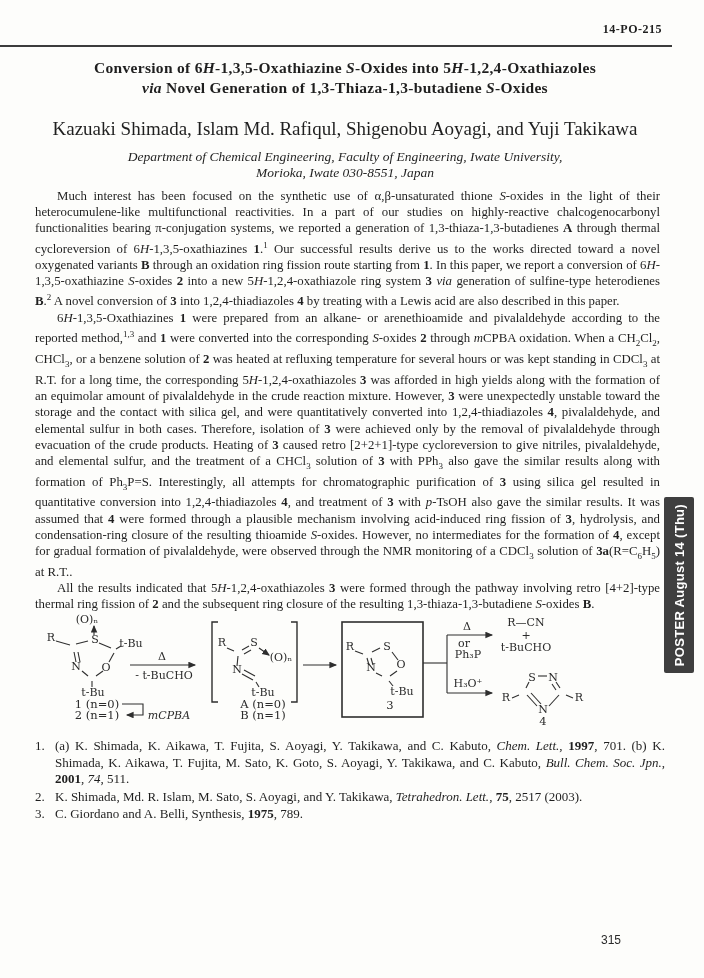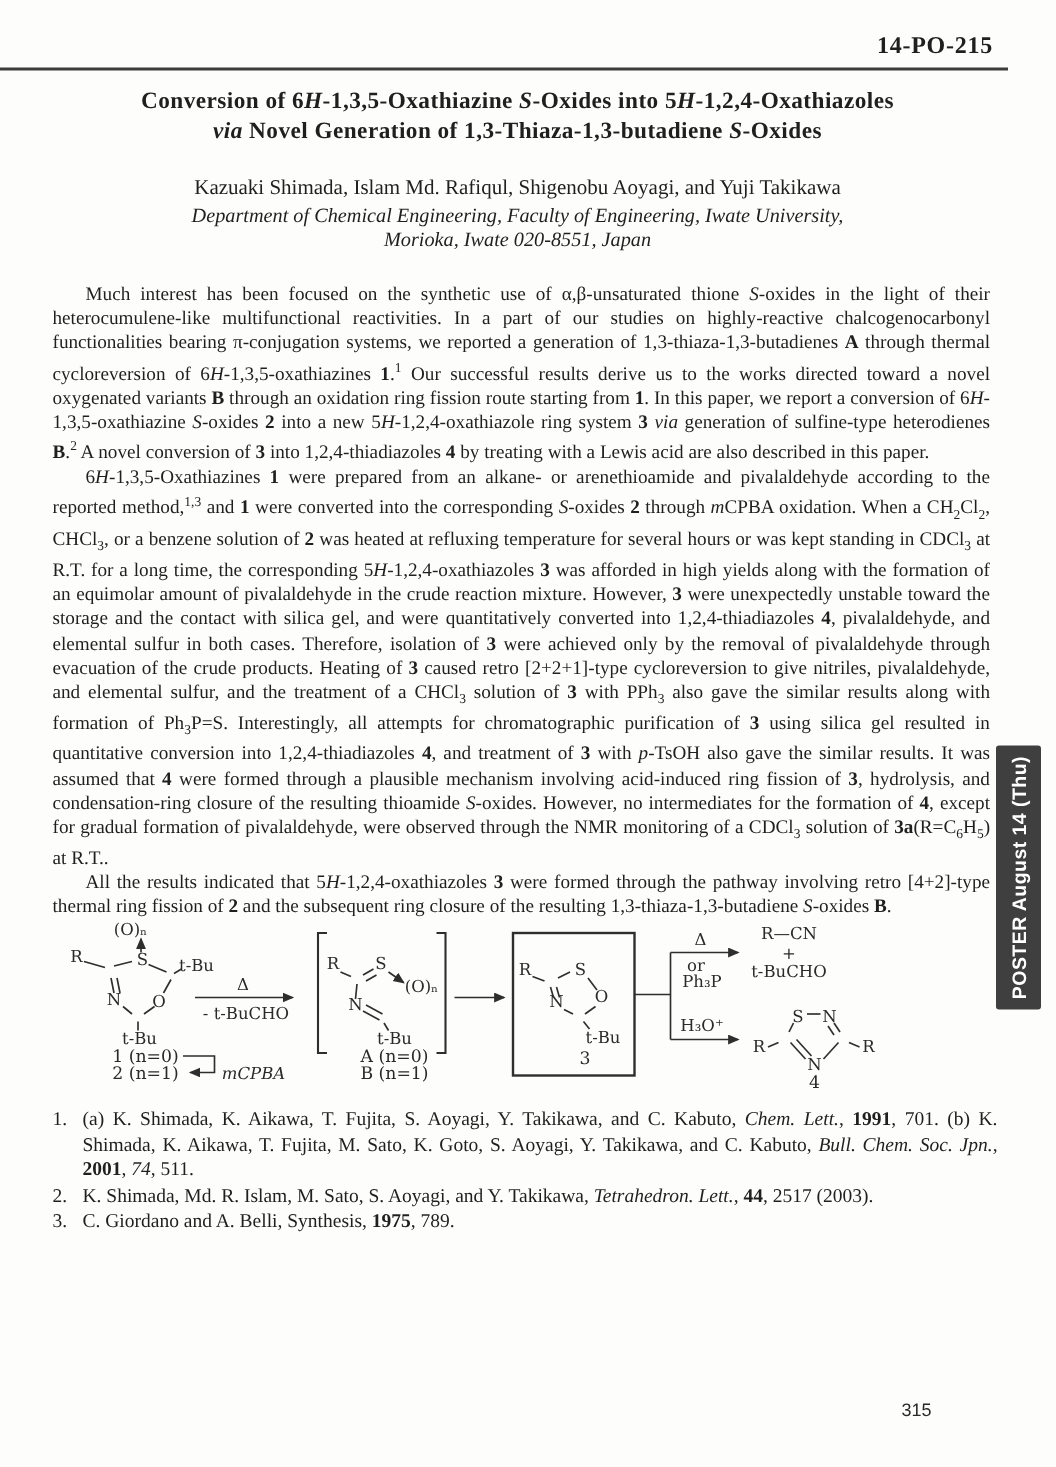--- a/index.html
+++ b/index.html
@@ -1,24 +1,24 @@
 <!DOCTYPE html>
 <html><head>
 <meta charset="utf-8">
 <style>
   html,body{margin:0;padding:0;background:#e8e8e6;}
   .page{position:relative;width:704px;height:978px;background:#fdfdfb;overflow:hidden;
         font-family:"Liberation Serif",serif;color:#1f1f1f;}
   .paper-id{position:absolute;top:22px;left:0;width:662px;text-align:right;
-            font-size:16px;font-weight:bold;letter-spacing:.5px;}
+            font-size:12px;font-weight:bold;letter-spacing:.5px;}
   .header-rule{position:absolute;top:45px;left:0;width:672px;height:2px;background:#3c3c3c;}
   .title{position:absolute;top:58px;left:20px;width:650px;text-align:center;
          font-size:15.5px;font-weight:bold;line-height:20px;letter-spacing:.3px;}
-  .authors{position:absolute;top:118px;left:20px;width:650px;text-align:center;font-size:14px;}
-  .affiliation{position:absolute;top:136px;left:20px;width:650px;text-align:center;
+  .authors{position:absolute;top:118px;left:20px;width:650px;text-align:center;font-size:19px;}
+  .affiliation{position:absolute;top:149px;left:20px;width:650px;text-align:center;
                font-style:italic;font-size:13.5px;line-height:16px;}
   .body-text{position:absolute;top:188px;left:35px;width:625px;height:428px;overflow:hidden;
              font-size:12.8px;line-height:16.2px;text-align:justify;}
   .body-text p{margin:0;text-indent:22px;}
   .scheme{position:absolute;top:610px;left:30px;width:620px;height:132px;}
   .scheme svg{display:block;}
   .scheme text{font-family:"DejaVu Serif","DejaVu Sans",serif;fill:#2a2a2a;}
   .references{position:absolute;top:738px;left:35px;width:630px;font-size:13px;line-height:16.5px;}
   .ref-row{display:flex;margin-bottom:1px;}
   .ref-num{width:20px;flex:0 0 20px;}
@@ -42,21 +42,21 @@
   <div class="header-rule"></div>
 
   <div class="title">
     <span>Conversion of 6<i>H</i>-1,3,5-Oxathiazine <i>S</i>-Oxides into 5<i>H</i>-1,2,4-Oxathiazoles</span><br>
     <span><i>via</i> Novel Generation of 1,3-Thiaza-1,3-butadiene <i>S</i>-Oxides</span>
   </div>
 
   <div class="authors">Kazuaki Shimada, Islam Md. Rafiqul, Shigenobu Aoyagi, and Yuji Takikawa</div>
   <div class="affiliation">
     <span>Department of Chemical Engineering, Faculty of Engineering, Iwate University,</span><br>
-    <span>Morioka, Iwate 020-8551, Japan</span>
+    <span>Morioka, Iwate 030-8551, Japan</span>
   </div>
 
   <div class="body-text">
     <p>Much interest has been focused on the synthetic use of α,β-unsaturated thione <i>S</i>-oxides in the light of their heterocumulene-like multifunctional reactivities. In a part of our studies on highly-reactive chalcogenocarbonyl functionalities bearing π-conjugation systems, we reported a generation of 1,3-thiaza-1,3-butadienes <b>A</b> through thermal cycloreversion of 6<i>H</i>-1,3,5-oxathiazines <b>1</b>.<sup>1</sup> Our successful results derive us to the works directed toward a novel oxygenated variants <b>B</b> through an oxidation ring fission route starting from <b>1</b>. In this paper, we report a conversion of 6<i>H</i>-1,3,5-oxathiazine <i>S</i>-oxides <b>2</b> into a new 5<i>H</i>-1,2,4-oxathiazole ring system <b>3</b> <i>via</i> generation of sulfine-type heterodienes <b>B</b>.<sup>2</sup> A novel conversion of <b>3</b> into 1,2,4-thiadiazoles <b>4</b> by treating with a Lewis acid are also described in this paper.</p>
     <p>6<i>H</i>-1,3,5-Oxathiazines <b>1</b> were prepared from an alkane- or arenethioamide and pivalaldehyde according to the reported method,<sup>1,3</sup> and <b>1</b> were converted into the corresponding <i>S</i>-oxides <b>2</b> through <i>m</i>CPBA oxidation. When a CH<sub>2</sub>Cl<sub>2</sub>, CHCl<sub>3</sub>, or a benzene solution of <b>2</b> was heated at refluxing temperature for several hours or was kept standing in CDCl<sub>3</sub> at R.T. for a long time, the corresponding 5<i>H</i>-1,2,4-oxathiazoles <b>3</b> was afforded in high yields along with the formation of an equimolar amount of pivalaldehyde in the crude reaction mixture. However, <b>3</b> were unexpectedly unstable toward the storage and the contact with silica gel, and were quantitatively converted into 1,2,4-thiadiazoles <b>4</b>, pivalaldehyde, and elemental sulfur in both cases. Therefore, isolation of <b>3</b> were achieved only by the removal of pivalaldehyde through evacuation of the crude products. Heating of <b>3</b> caused retro [2+2+1]-type cycloreversion to give nitriles, pivalaldehyde, and elemental sulfur, and the treatment of a CHCl<sub>3</sub> solution of <b>3</b> with PPh<sub>3</sub> also gave the similar results along with formation of Ph<sub>3</sub>P=S. Interestingly, all attempts for chromatographic purification of <b>3</b> using silica gel resulted in quantitative conversion into 1,2,4-thiadiazoles <b>4</b>, and treatment of <b>3</b> with <i>p</i>-TsOH also gave the similar results. It was assumed that <b>4</b> were formed through a plausible mechanism involving acid-induced ring fission of <b>3</b>, hydrolysis, and condensation-ring closure of the resulting thioamide <i>S</i>-oxides. However, no intermediates for the formation of <b>4</b>, except for gradual formation of pivalaldehyde, were observed through the NMR monitoring of a CDCl<sub>3</sub> solution of <b>3a</b>(R=C<sub>6</sub>H<sub>5</sub>) at R.T..</p>
     <p>All the results indicated that 5<i>H</i>-1,2,4-oxathiazoles <b>3</b> were formed through the pathway involving retro [4+2]-type thermal ring fission of <b>2</b> and the subsequent ring closure of the resulting 1,3-thiaza-1,3-butadiene <i>S</i>-oxides <b>B</b>.</p>
   </div>
 
   <div class="scheme">
     <svg width="620" height="132" viewBox="0 0 620 132">
@@ -161,25 +161,25 @@
         <text x="476" y="91">R</text>
         <text x="549" y="91">R</text>
         <text x="513" y="115" font-size="11.5">4</text>
       </g>
     </svg>
   </div>
 
   <div class="references">
     <div class="ref-row">
       <span class="ref-num">1.</span>
-      <span class="ref-text">(a) K. Shimada, K. Aikawa, T. Fujita, S. Aoyagi, Y. Takikawa, and C. Kabuto, <i>Chem. Lett.</i>, <b>1991</b>, 701. (b) K. Shimada, K. Aikawa, T. Fujita, M. Sato, K. Goto, S. Aoyagi, Y. Takikawa, and C. Kabuto, <i>Bull. Chem. Soc. Jpn.</i>, <b>2001</b>, <i>74</i>, 511.</span>
+      <span class="ref-text">(a) K. Shimada, K. Aikawa, T. Fujita, S. Aoyagi, Y. Takikawa, and C. Kabuto, <i>Chem. Lett.</i>, <b>1997</b>, 701. (b) K. Shimada, K. Aikawa, T. Fujita, M. Sato, K. Goto, S. Aoyagi, Y. Takikawa, and C. Kabuto, <i>Bull. Chem. Soc. Jpn.</i>, <b>2001</b>, <i>74</i>, 511.</span>
     </div>
     <div class="ref-row">
       <span class="ref-num">2.</span>
-      <span class="ref-text">K. Shimada, Md. R. Islam, M. Sato, S. Aoyagi, and Y. Takikawa, <i>Tetrahedron. Lett.</i>, <b>44</b>, 2517 (2003).</span>
+      <span class="ref-text">K. Shimada, Md. R. Islam, M. Sato, S. Aoyagi, and Y. Takikawa, <i>Tetrahedron. Lett.</i>, <b>75</b>, 2517 (2003).</span>
     </div>
     <div class="ref-row">
       <span class="ref-num">3.</span>
       <span class="ref-text">C. Giordano and A. Belli, Synthesis, <b>1975</b>, 789.</span>
     </div>
   </div>
 
   <div class="side-tab">
     <span>POSTER August 14 (Thu)</span>
   </div>

